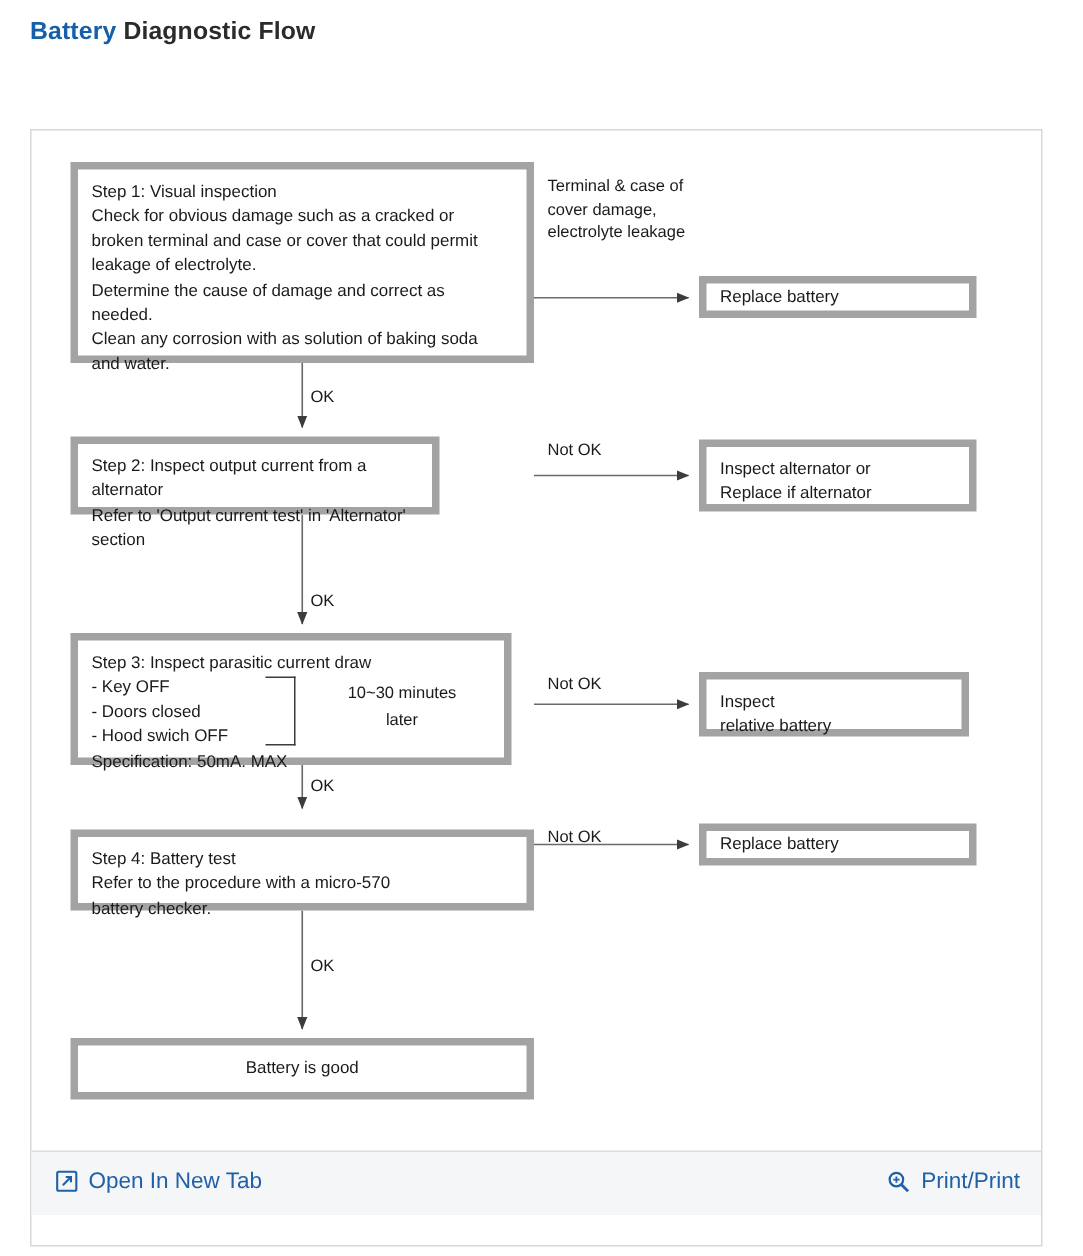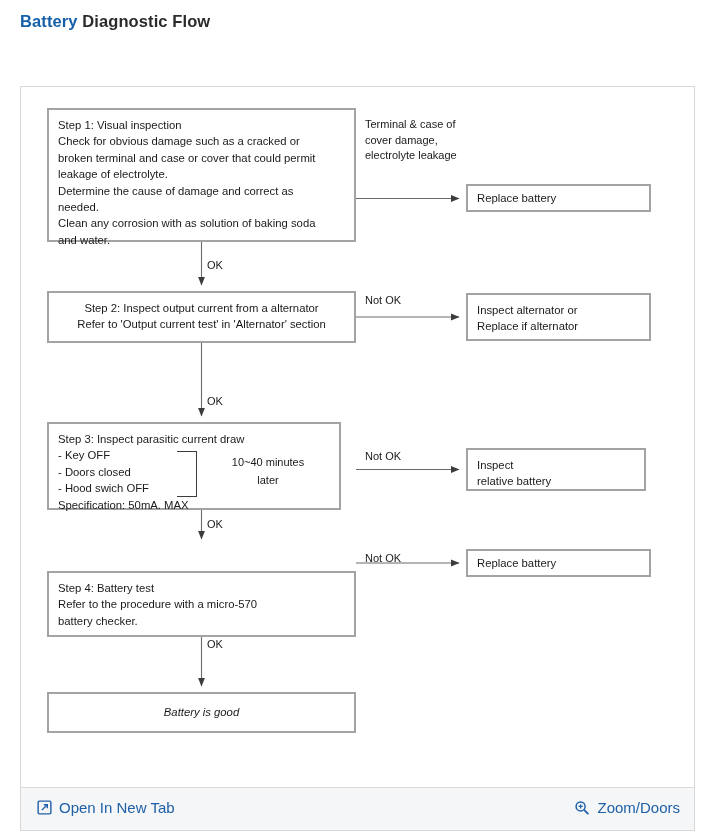--- a/index.html
+++ b/index.html
@@ -51,42 +51,41 @@
     width: 675px;
     height: 700px;
     overflow: hidden;
   }
   .diagram svg { position: absolute; left: 0; top: 0; }
 
   
   .fbox {
     position: absolute;
     box-sizing: border-box;
-    border: 2px solid #a3a3a3;
+    border: 5px solid #a3a3a3;
     background: #ffffff;
     font-size: 11.3px;
     line-height: 16.4px;
     color: #1a1a1a;
     padding: 7px 9px 6px 9px;
     white-space: pre-line;
   }
   .fbox.center {
     display: flex;
     align-items: center;
     justify-content: center;
     padding: 12px;
     white-space: nowrap;
-    font-style: italic;
   }
 
   
   #step1-box { left: 26px; top: 21px;  width: 309px; height: 134px; }
-  #step2-box { left: 26px; top: 204px; width: 309px; height: 52px; text-align: center;  }
+  #step2-box { left: 26px; top: 204px; width: 246px; height: 52px;  }
   #step3-box { left: 26px; top: 335px; width: 294px; height: 88px;  }
-  #step4-box { left: 26px; top: 484px; width: 309px; height: 66px;  }
+  #step4-box { left: 26px; top: 466px; width: 309px; height: 54px;  }
   #good-box  { left: 26px; top: 605px; width: 309px; height: 41px;  }
 
   
   #res1-box { left: 445px; top: 97px;  width: 185px; height: 28px; display:flex; align-items:center; padding:0 9px; }
   #res2-box { left: 445px; top: 206px; width: 185px; height: 48px; }
   #res3-box { left: 445px; top: 361px; width: 180px; height: 43px; }
   #res4-box { left: 445px; top: 462px; width: 185px; height: 28px; display:flex; align-items:center; padding:0 9px; }
 
   
   .flabel {
@@ -118,21 +117,21 @@
     width: 20px; height: 46px;
     border: 1px solid #3c3c3c;
     border-left: none;
     box-sizing: border-box;
   }
 
   
   .footer-bar {
     position: absolute;
     left: 0;
-    top: 700px;
+    top: 680px;
     width: 673px;
     height: 43px;
     background: #f5f6f7;
     border-top: 1px solid #dcdcdc;
     box-sizing: border-box;
   }
   .action {
     position: absolute;
     display: flex;
     align-items: center;
@@ -204,21 +203,21 @@
  - Hood swich OFF
    Specification: 50mA. MAX</div>
 
       <div class="fbox" id="step4-box">Step 4: Battery test
 Refer to the procedure with a micro-570
 battery checker.</div>
 
       <div class="fbox center" id="good-box">Battery is good</div>
 
       <div id="s3-bracket"></div>
-      <div class="flabel" id="lbl-later">10~40 minutes
+      <div class="flabel" id="lbl-later">10~30 minutes
 later</div>
 
       <div class="fbox" id="res1-box">Replace battery</div>
 
       <div class="fbox" id="res2-box">Inspect alternator or
 Replace if alternator</div>
 
       <div class="fbox" id="res3-box">Inspect
 relative battery</div>
 
@@ -251,18 +250,18 @@
       </div>
 
       <div class="action" id="zoom-print">
         <span class="ic">
           <svg width="16" height="16" viewBox="0 0 16 16">
             <circle cx="6.6" cy="6.4" r="4.5" fill="none" stroke="#2060a8" stroke-width="1.5"></circle>
             <path d="M10.0 9.8 L14.4 14.2" stroke="#2060a8" stroke-width="1.8" fill="none"></path>
             <path d="M6.6 4.3 L6.6 8.5 M4.5 6.4 L8.7 6.4" stroke="#2060a8" stroke-width="1.2"></path>
           </svg>
         </span>
-        <span>Zoom/Doors</span>
+        <span>Print/Print</span>
       </div>
 
     </div>
   </div>
 </div>
 
 </body></html>

